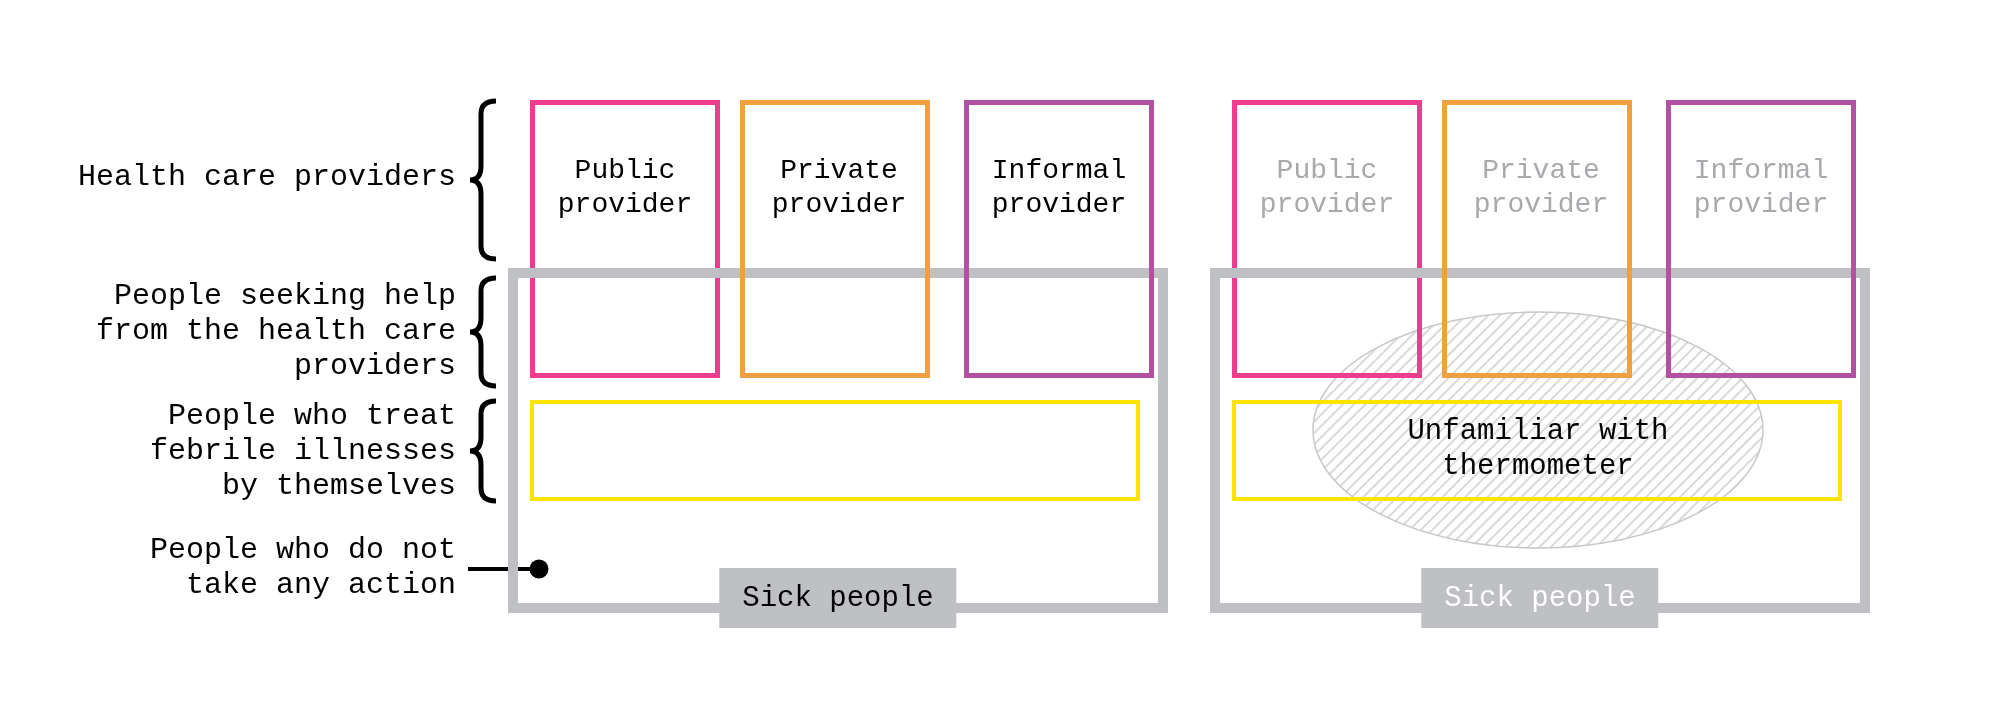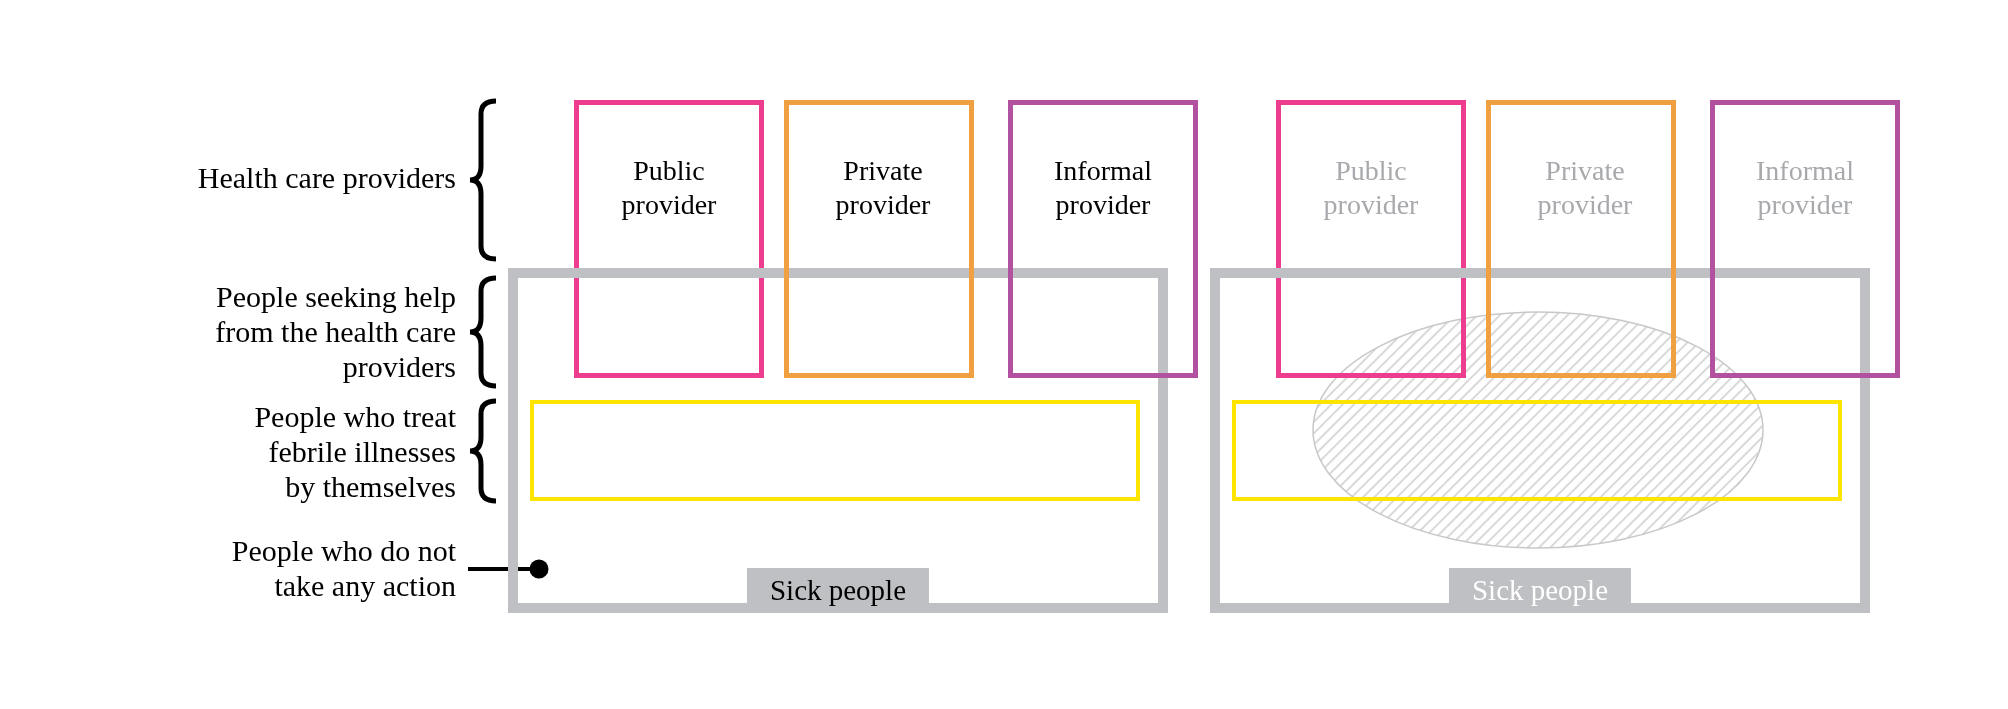--- a/index.html
+++ b/index.html
@@ -1,18 +1,18 @@
 <!DOCTYPE html>
 <html style="--public-border: #ee3c8e; --private-border: #f0a041; --informal-border: #b2519f; --selfcare-border: #ffe400; --frame-gray: #bec0c3; --muted-text: #a7a9ac; --hatch-line: #bfbfbf; --ellipse-outline: #c8c8c8;"><head>
 <meta charset="utf-8">
 <style>
   html,body{margin:0;padding:0;background:#ffffff;}
   .canvas{
     position:relative;width:2008px;height:709px;background:#ffffff;overflow:hidden;
-    font-family:Liberation Serif, serif;color:#000;
+    font-family:Liberation Mono, monospace;color:#000;
   }
   
   .rowlabel{
     position:absolute;right:1552px;width:460px;text-align:right;
     font-size:30px;line-height:35px;white-space:pre-line;color:#000;
   }
   .rowlabel.l1{top:160px;}
   .rowlabel.l2{top:279px;}
   .rowlabel.l3{top:399px;}
   .rowlabel.l4{top:533px;}
@@ -25,32 +25,32 @@
   .diagram.left{left:508px;}
   .diagram.right{left:1210px;}
   .sickbox{
     position:absolute;left:0;top:268px;width:660px;height:345px;
     border:10px solid var(--frame-gray);box-sizing:border-box;z-index:3;background:transparent;
   }
   .provider{
     position:absolute;top:100px;width:190px;height:278px;box-sizing:border-box;
     background:transparent;display:flex;justify-content:center;
     text-align:center;font-size:28px;line-height:34px;white-space:pre-line;
-    padding-top:49px;z-index:4;margin-left:44px;
+    padding-top:49px;z-index:4;
   }
   .provider.public{left:22px;border:5px solid var(--public-border);z-index:2;}
   .provider.private{left:232px;border:5px solid var(--private-border);padding-left:8px;}
   .provider.informal{left:456px;border:5px solid var(--informal-border);}
   .diagram.right .provider{color:var(--muted-text);}
   .selfcare{
     position:absolute;left:22px;top:400px;width:610px;height:101px;box-sizing:border-box;
     border:4px solid var(--selfcare-border);background:transparent;z-index:4;
   }
   .badge{
-    position:absolute;left:50%;transform:translateX(-50%);top:568px;height:45px;
+    position:absolute;left:50%;transform:translateX(-50%);top:568px;height:60px;
     background:var(--frame-gray);color:#000;font-size:29px;display:flex;
     align-items:center;padding:0 23px;z-index:5;white-space:nowrap;
   }
   .diagram.right .badge{color:#ffffff;}
   .ellipse-svg{position:absolute;left:100px;top:307px;z-index:1;}
   .annotation{
     position:absolute;left:128px;top:414px;width:400px;text-align:center;
     font-size:29px;line-height:35px;white-space:pre-line;color:#000;z-index:5;
   }
 </style>
@@ -106,16 +106,18 @@
       <ellipse cx="228" cy="123" rx="225" ry="118" fill="url(#hatch)" style="stroke:var(--ellipse-outline)" stroke-width="1.5"></ellipse>
     </svg>
     <div class="sickbox"></div>
     <div class="provider public">Public
 provider</div>
     <div class="provider private">Private
 provider</div>
     <div class="provider informal">Informal
 provider</div>
     <div class="selfcare"></div>
+    <div class="annotation">Unfamiliar with
+thermometer</div>
     <div class="badge">Sick people</div>
   </div>
 
 </div>
 
 </body></html>

